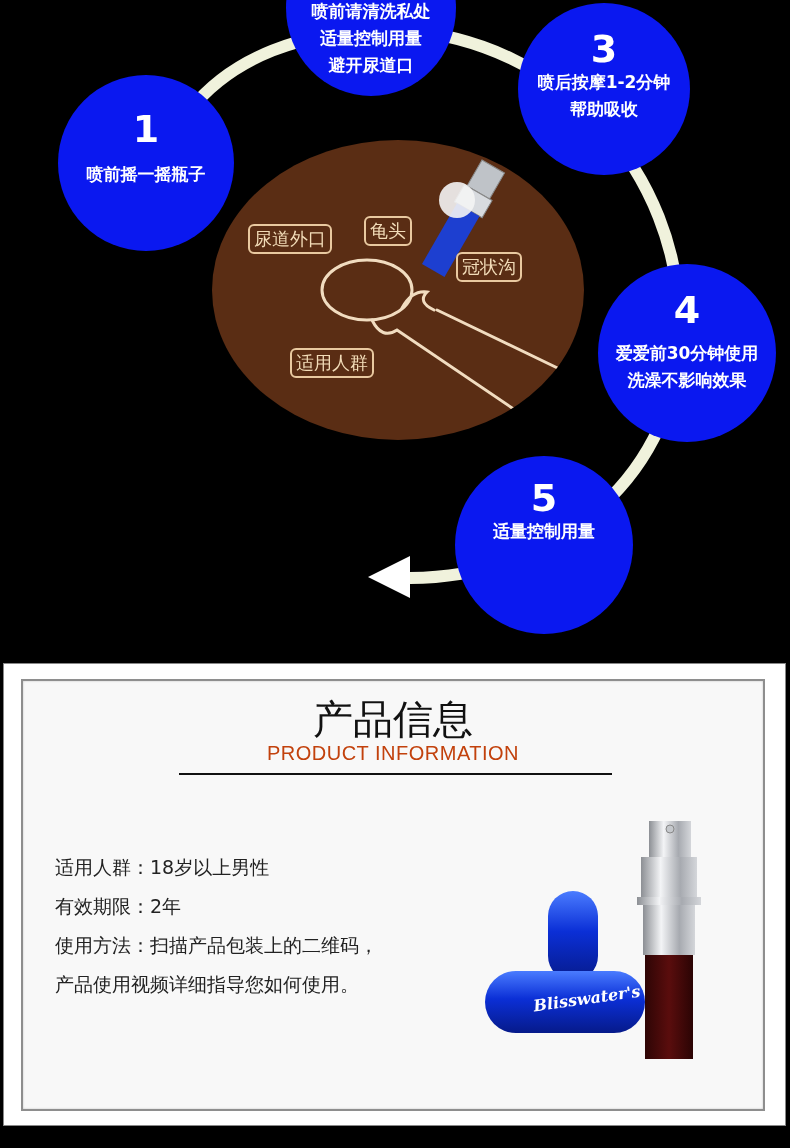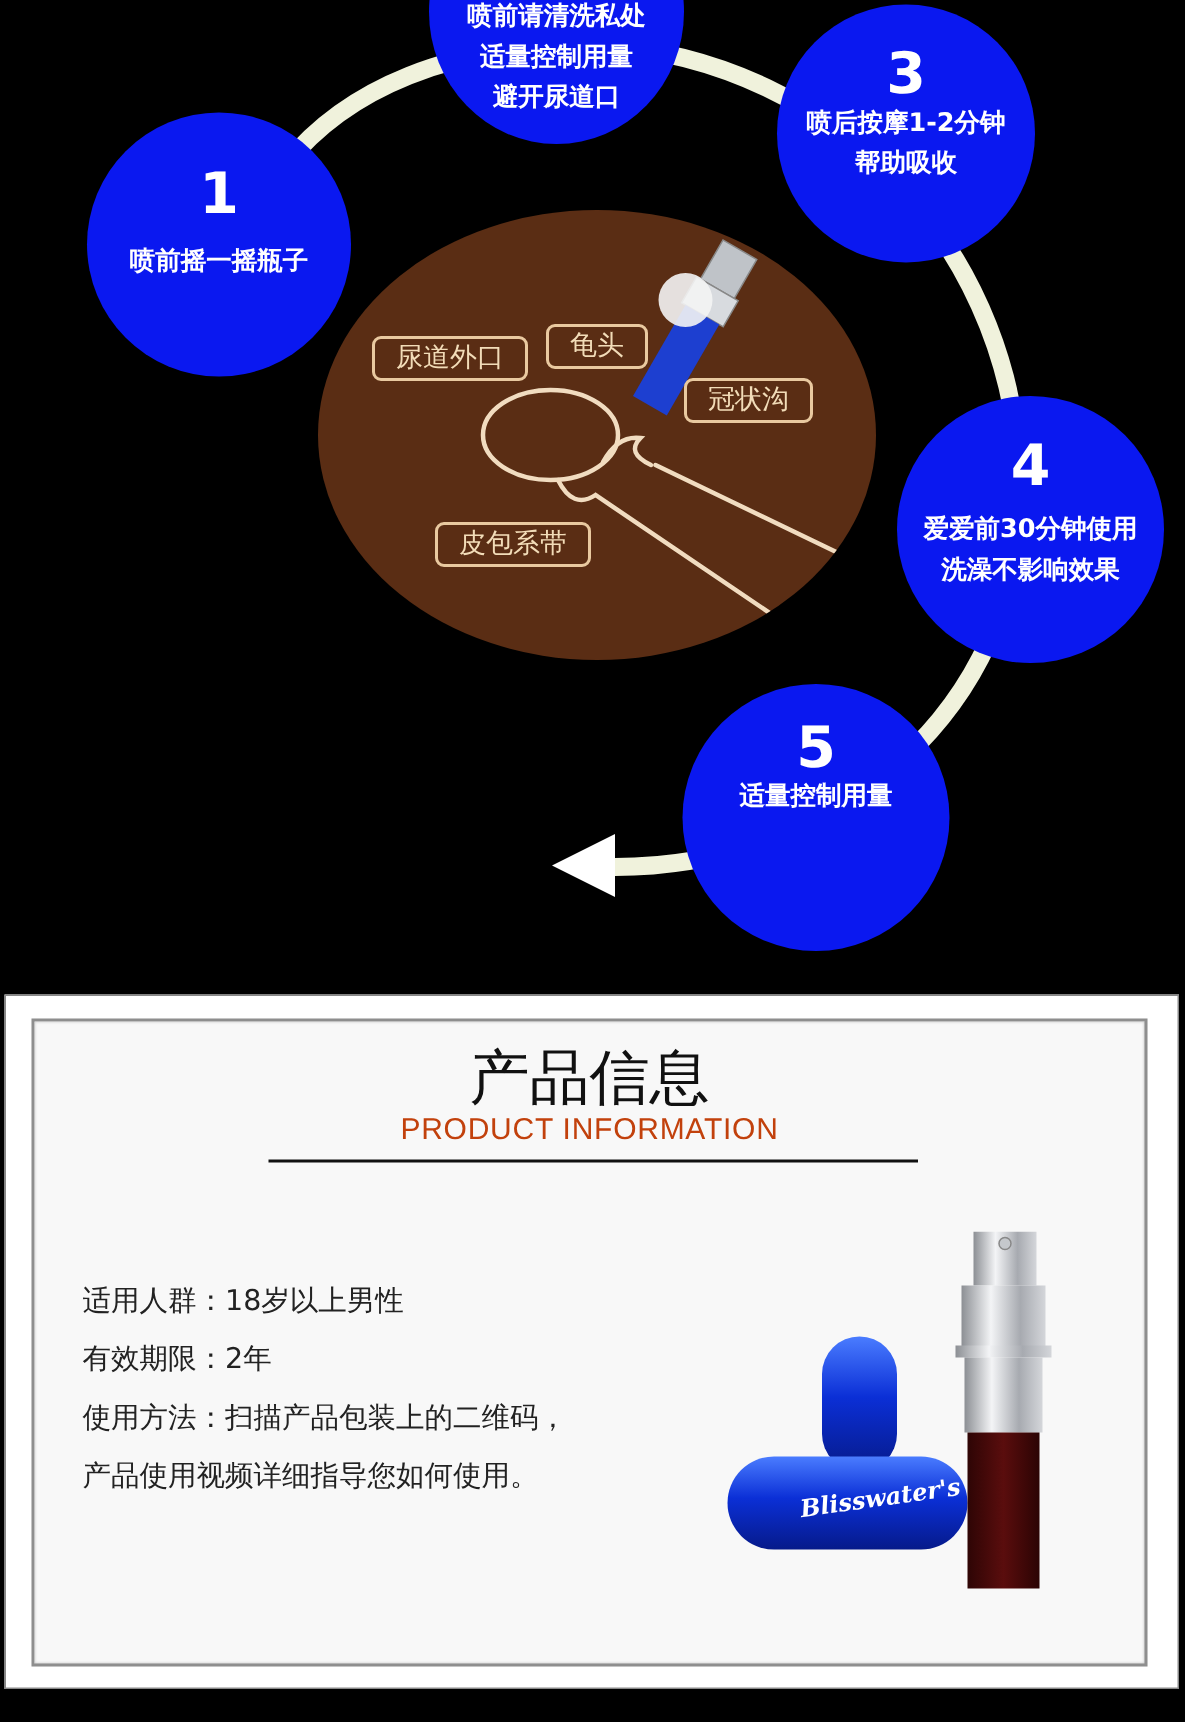--- a/index.html
+++ b/index.html
@@ -4,21 +4,21 @@
 <style>
   * { margin:0; padding:0; box-sizing:border-box; }
   html, body { width:790px; height:1148px; background:#000; overflow:hidden; }
   body { position:relative; font-family:"DejaVu Sans", sans-serif; }
 
   .steps-section { position:absolute; left:0; top:0; width:790px; height:655px; background:#000; overflow:hidden; }
   .ring-svg { position:absolute; left:0; top:0; }
 
   .diagram { position:absolute; left:212px; top:140px; width:372px; height:300px; border-radius:50%; background:#5a2d14; overflow:hidden; }
   .diag-svg { position:absolute; left:0; top:0; }
-  .diag-label { position:absolute; padding:2px 14px; border:2px solid #e9c9a0; border-radius:6px; color:#f2dcb8; font-size:18px; line-height:22px; background:#5a2d14; white-space:nowrap; }
+  .diag-label { position:absolute; padding:2px 4px; border:2px solid #e9c9a0; border-radius:6px; color:#f2dcb8; font-size:18px; line-height:22px; background:#5a2d14; white-space:nowrap; }
 
   .step { position:absolute; border-radius:50%; background:#0a18f0; color:#fff; text-align:center; font-weight:bold; display:flex; flex-direction:column; align-items:center; }
   .step-num { font-size:38px; line-height:40px; font-family:"DejaVu Sans", sans-serif; }
   .step-text { font-size:17px; line-height:27px; white-space:nowrap; }
 
   .info-panel { position:absolute; left:3px; top:663px; width:783px; height:463px; background:#fff; border:1px solid #888; }
   .info-frame { position:absolute; left:17px; top:15px; width:744px; height:432px; border:2px solid #8e8e8e; background:#f8f8f8; box-shadow: inset 0 0 2px #bbb; }
   .info-title { position:absolute; left:0; width:100%; top:14px; text-align:center; font-size:40px; line-height:48px; color:#111; font-family:"DejaVu Sans", sans-serif; }
   .info-subtitle { position:absolute; left:0; width:100%; top:60px; text-align:center; font-size:20px; line-height:24px; color:#c2410c; letter-spacing:0.5px; font-family:"Liberation Sans", sans-serif; }
   .info-rule { position:absolute; left:156px; top:92px; width:433px; height:2px; background:#111; }
@@ -53,21 +53,21 @@
       <g transform="translate(270,20) rotate(30)">
         <rect x="0" y="0" width="26" height="30" fill="#bfc3c8" stroke="#888"></rect>
         <rect x="-3" y="30" width="32" height="20" fill="#d8dbdf" stroke="#888"></rect>
         <rect x="0" y="50" width="26" height="70" fill="#1d3fd0"></rect>
       </g>
       <circle cx="245" cy="60" r="18" fill="#f4f4f4" opacity="0.9"></circle>
     </svg>
     <div class="diag-label" style="left:36px; top:84px;">尿道外口</div>
     <div class="diag-label" style="left:152px; top:76px;">龟头</div>
     <div class="diag-label" style="left:244px; top:112px;">冠状沟</div>
-    <div class="diag-label" style="left:78px; top:208px;">皮包系带</div>
+    <div class="diag-label" style="left:78px; top:208px;">适用人群</div>
   </div>
 
   <div class="step" style="left:58px; top:75px; width:176px; height:176px; padding-top:34px;">
     <div class="step-num">1</div>
     <div class="step-text" style="margin-top:12px;">喷前摇一摇瓶子</div>
   </div>
 
   <div class="step" style="left:286px; top:-80px; width:170px; height:176px; padding-top:78px;">
     <div class="step-text">喷前请清洗私处</div>
     <div class="step-text">适量控制用量</div>

